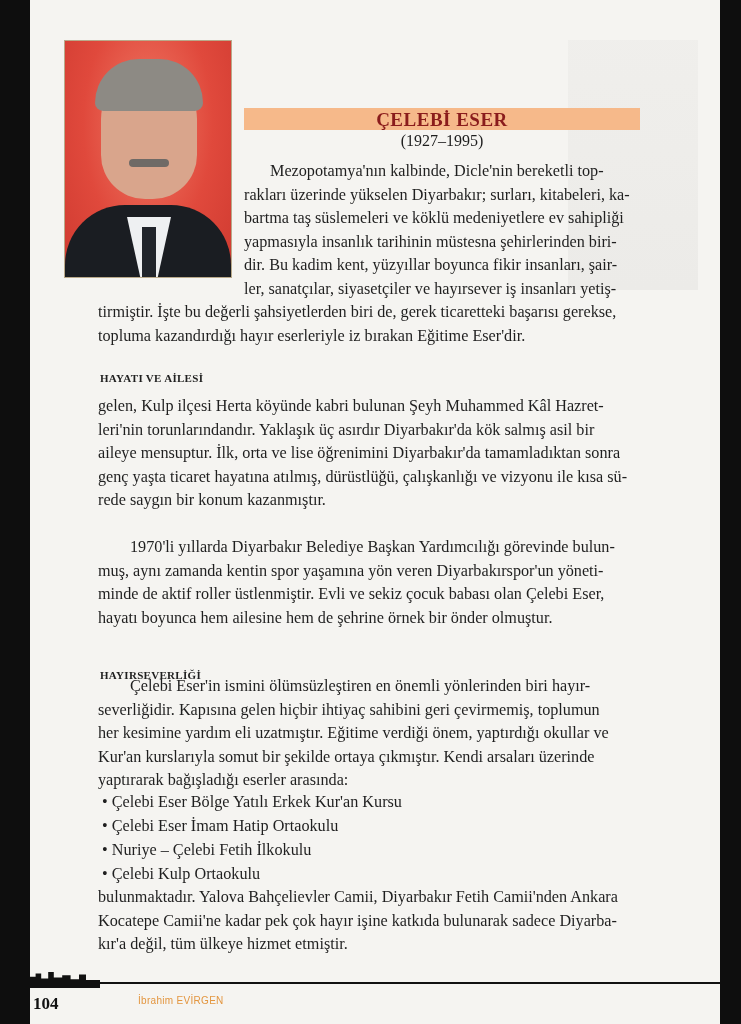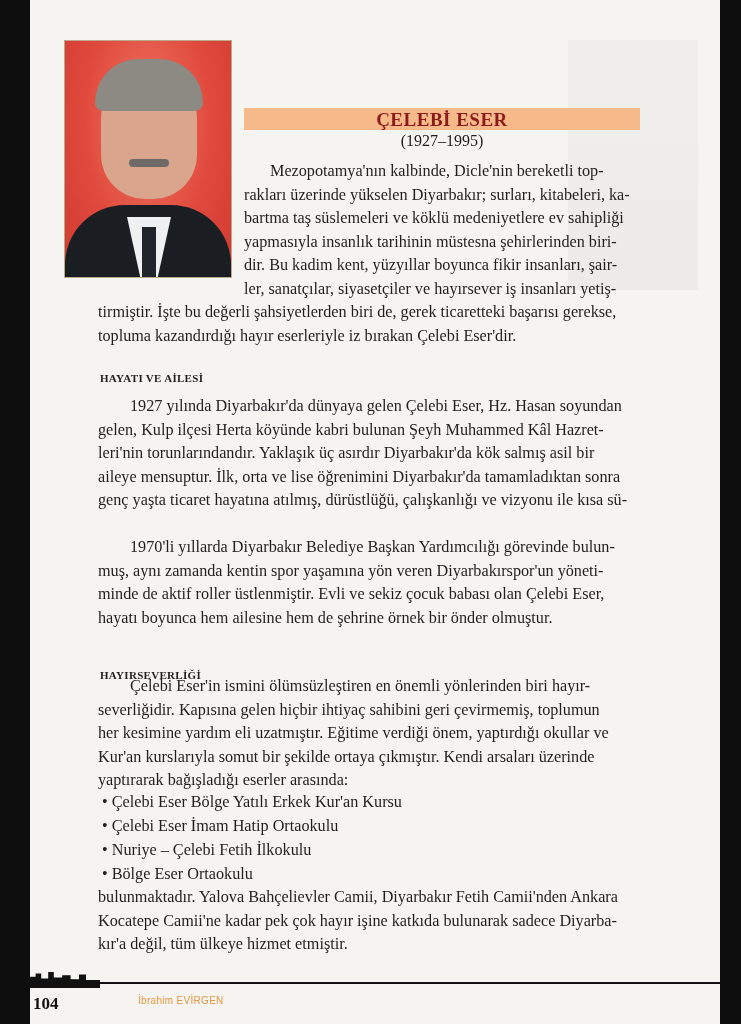--- a/index.html
+++ b/index.html
@@ -50,50 +50,50 @@
 <div class="p" style="left:244px; top:160px; width:396px;">
   <span class="ln" style="padding-left:26px;">Mezopotamya'nın kalbinde, Dicle'nin bereketli top-</span>
   <span class="ln">rakları üzerinde yükselen Diyarbakır; surları, kitabeleri, ka-</span>
   <span class="ln">bartma taş süslemeleri ve köklü medeniyetlere ev sahipliği</span>
   <span class="ln">yapmasıyla insanlık tarihinin müstesna şehirlerinden biri-</span>
   <span class="ln">dir. Bu kadim kent, yüzyıllar boyunca fikir insanları, şair-</span>
   <span class="ln">ler, sanatçılar, siyasetçiler ve hayırsever iş insanları yetiş-</span>
 </div>
 <div class="p" style="left:98px; top:301px; width:542px;">
   <span class="ln">tirmiştir. İşte bu değerli şahsiyetlerden biri de, gerek ticaretteki başarısı gerekse,</span>
-  <span class="ln">topluma kazandırdığı hayır eserleriyle iz bırakan Çelebi Eser'dir.</span>
+  <span class="ln">topluma kazandırdığı hayır eserleriyle iz bırakan Eğitime Eser'dir.</span>
 </div>
 
 <div class="h" style="top:372px;">HAYATI VE AİLESİ</div>
 <div class="p" style="left:98px; top:395px; width:542px;">
-  <span class="ln" style="padding-left:32px;">1927 yılında Diyarbakır'da dünyaya gelen Çelebi Eser, Hz. Hasan soyundan</span>
   <span class="ln">gelen, Kulp ilçesi Herta köyünde kabri bulunan Şeyh Muhammed Kâl Hazret-</span>
   <span class="ln">leri'nin torunlarındandır. Yaklaşık üç asırdır Diyarbakır'da kök salmış asil bir</span>
   <span class="ln">aileye mensuptur. İlk, orta ve lise öğrenimini Diyarbakır'da tamamladıktan sonra</span>
   <span class="ln">genç yaşta ticaret hayatına atılmış, dürüstlüğü, çalışkanlığı ve vizyonu ile kısa sü-</span>
+  <span class="ln">rede saygın bir konum kazanmıştır.</span>
 </div>
 <div class="p" style="left:98px; top:536px; width:542px;">
   <span class="ln" style="padding-left:32px;">1970'li yıllarda Diyarbakır Belediye Başkan Yardımcılığı görevinde bulun-</span>
   <span class="ln">muş, aynı zamanda kentin spor yaşamına yön veren Diyarbakırspor'un yöneti-</span>
   <span class="ln">minde de aktif roller üstlenmiştir. Evli ve sekiz çocuk babası olan Çelebi Eser,</span>
   <span class="ln">hayatı boyunca hem ailesine hem de şehrine örnek bir önder olmuştur.</span>
 </div>
 
 <div class="h" style="top:652px;margin-top:17px;">HAYIRSEVERLİĞİ</div>
 <div class="p" style="left:98px; top:675px; width:542px;">
   <span class="ln" style="padding-left:32px;">Çelebi Eser'in ismini ölümsüzleştiren en önemli yönlerinden biri hayır-</span>
   <span class="ln">severliğidir. Kapısına gelen hiçbir ihtiyaç sahibini geri çevirmemiş, toplumun</span>
   <span class="ln">her kesimine yardım eli uzatmıştır. Eğitime verdiği önem, yaptırdığı okullar ve</span>
   <span class="ln">Kur'an kurslarıyla somut bir şekilde ortaya çıkmıştır. Kendi arsaları üzerinde</span>
   <span class="ln">yaptırarak bağışladığı eserler arasında:</span>
 </div>
 <div class="bul" style="top:790px;">• Çelebi Eser Bölge Yatılı Erkek Kur'an Kursu</div>
 <div class="bul" style="top:814px;">• Çelebi Eser İmam Hatip Ortaokulu</div>
 <div class="bul" style="top:838px;">• Nuriye – Çelebi Fetih İlkokulu</div>
-<div class="bul" style="top:862px;">• Bölge Eser Ortaokulu</div>
+<div class="bul" style="top:862px;">• Çelebi Kulp Ortaokulu</div>
 <div class="p" style="left:98px; top:886px; width:542px;">
   <span class="ln">bulunmaktadır. Yalova Bahçelievler Camii, Diyarbakır Fetih Camii'nden Ankara</span>
   <span class="ln">Kocatepe Camii'ne kadar pek çok hayır işine katkıda bulunarak sadece Diyarba-</span>
   <span class="ln">kır'a değil, tüm ülkeye hizmet etmiştir.</span>
 </div>
 
 <div class="skyline"></div>
 <div class="footer-bar"></div>
 <div class="pageno">104</div>
 <div class="author">İbrahim EVİRGEN</div>

